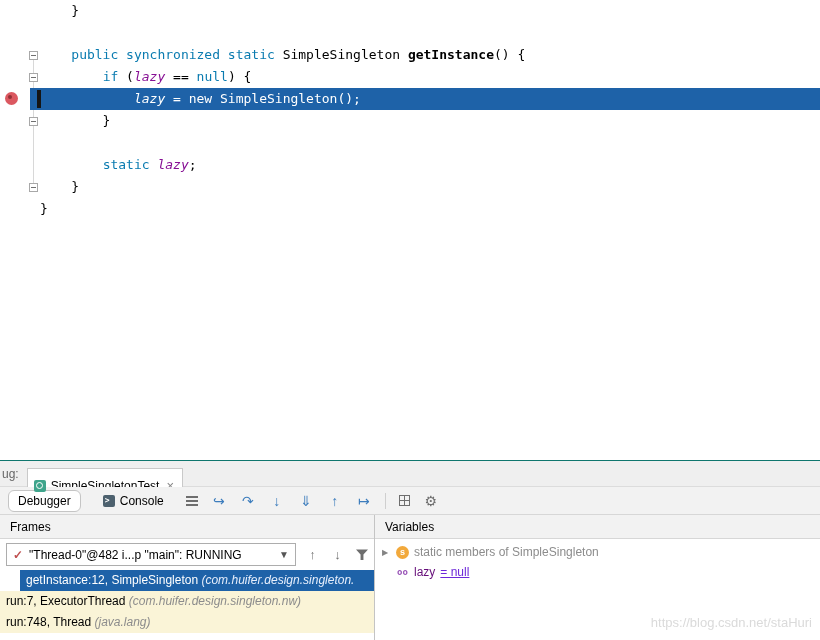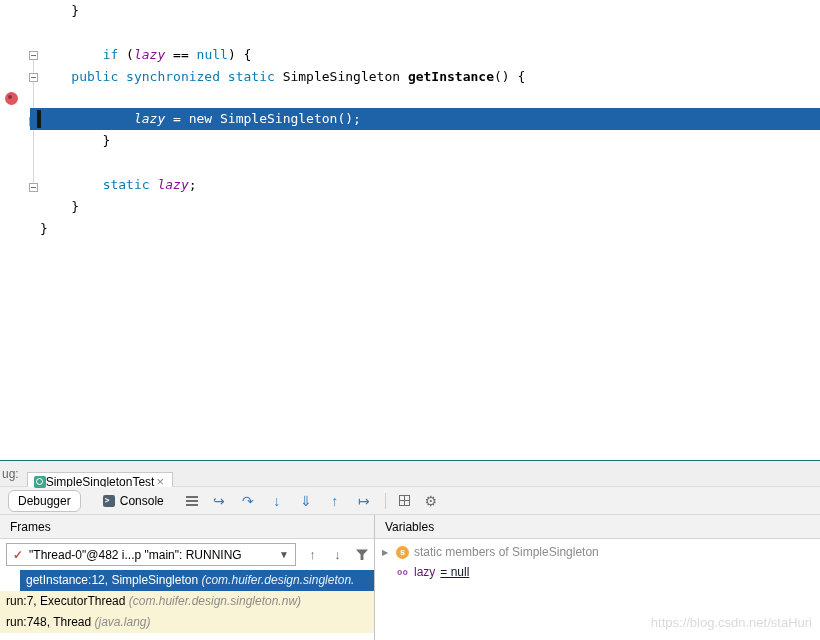--- a/index.html
+++ b/index.html
@@ -7,32 +7,32 @@
 
   
   .editor{position:absolute;top:0;left:0;right:0;height:460px;background:#fff;}
   .fold-line{position:absolute;left:33px;top:58px;width:1px;height:130px;background:#d8d8d8;}
   .fold-marker{position:absolute;left:29px;width:9px;height:9px;box-sizing:border-box;border:1px solid #a8a8a8;background:#fff;}
   .fold-marker::after{content:"";position:absolute;left:1px;right:1px;top:3px;height:1px;background:#707070;}
   .breakpoint{position:absolute;left:5px;top:92px;width:13px;height:13px;border-radius:50%;background:var(--breakpoint,#db5860);}
   .breakpoint::after{content:"";position:absolute;left:3px;top:3px;width:4px;height:4px;border-radius:50%;background:rgba(60,0,0,.45);}
   .code-lines{position:absolute;left:30px;right:0;top:0;}
   .code-line{height:22px;position:relative;white-space:pre;font:13px/22px "DejaVu Sans Mono",monospace;color:#000;padding-left:10px;}
-  .code-line.hl{background:var(--execution_line_bg,#1e62a8);margin-top:20px;}
+  .code-line.hl{background:var(--execution_line_bg,#1e62a8);}
   .code-line.hl::before{content:"";position:absolute;left:7px;top:2px;bottom:2px;width:4px;background:#151515;}
   .tok.keyword{color:var(--keyword,#0a7bb0);}
   .tok.field{color:var(--field,#871094);font-style:italic;}
   .tok.method{font-weight:bold;}
   .code-line.hl .tok{color:var(--execution_line_text,#fff);}
 
   
   .debug{position:absolute;top:460px;left:0;right:0;bottom:0;border-top:1px solid #0f766e;background:#f2f2f2;display:flex;flex-direction:column;justify-content:flex-end;}
   .debug-tabstrip{height:25px;display:flex;align-items:center;background:#efefef;border-bottom:1px solid #dcdcdc;padding-left:2px;gap:8px;}
   .win-label{font-size:12px;color:#666;}
-  .content-tab{display:inline-flex;align-items:center;background:#fff;border:1px solid #c9c9c9;padding:2px 8px 3px 6px;font-size:12px;margin-top:17px;}
+  .content-tab{display:inline-flex;align-items:center;gap:5px;background:#fff;border:1px solid #c9c9c9;padding:10px 8px 3px 6px;font-size:12px;margin-top:17px;}
   .test-icon{width:12px;height:12px;border-radius:2px;background:#3fa58c;position:relative;display:inline-block;}
   .test-icon::after{content:"";position:absolute;left:2.5px;top:2.5px;right:2.5px;bottom:2.5px;border:1.5px solid #fff;border-radius:50%;}
   .tab-close{color:#888;font-size:13px;line-height:1;margin-left:2px;}
 
   .debug-toolbar{height:27px;display:flex;align-items:center;gap:13px;padding-left:8px;background:#f2f2f2;border-bottom:1px solid #d7d7d7;}
   .view-tab{font-size:12px;padding:3px 9px;display:inline-flex;align-items:center;gap:5px;color:#000;}
   .view-tab.selected{background:#fff;border:1px solid #c5c5c5;border-radius:6px;}
   .console-icon{width:12px;height:12px;border-radius:2px;background:#4d616e;position:relative;display:inline-block;}
   .console-icon::after{content:">";position:absolute;left:2px;top:0px;color:#fff;font:bold 8px/12px "DejaVu Sans Mono",monospace;}
   .tb-icons{display:flex;align-items:center;gap:13px;}
@@ -64,40 +64,40 @@
 
   .vars-panel{flex:1;background:#fff;display:flex;flex-direction:column;position:relative;}
   .vars-list{flex:1;padding-top:3px;}
   .var-row{height:20px;display:flex;align-items:center;gap:5px;padding:0 4px;font-size:12px;}
   .var-expander{width:12px;text-align:center;color:#848484;font-size:8px;}
   .var-icon{width:13px;text-align:center;flex:0 0 13px;}
   .var-icon.static{height:13px;border-radius:50%;background:#f2a93c;color:#fff;font:bold 9px/13px "Liberation Sans",sans-serif;}
   .var-icon.field{color:#9a56b8;font:bold 9px/13px "DejaVu Sans Mono",monospace;}
   .var-label{color:#8c8c8c;}
   .var-name{color:#660e7a;}
-  .var-value{color:#0f172a;text-decoration:underline;}
+  .var-value{color:#6d28d9;text-decoration:underline;}
   .watermark{position:absolute;right:8px;bottom:10px;font-size:13px;color:var(--watermark_color,#dadada);margin-left:34px;}
 </style>
 </head>
 <body>
 
 <div class="editor">
   <div class="gutter">
     <div class="fold-line"></div>
     <div class="fold-marker" style="top:51px"></div>
     <div class="fold-marker" style="top:73px"></div>
     <div class="fold-marker" style="top:117px"></div>
     <div class="fold-marker" style="top:183px"></div>
     <div class="breakpoint"></div>
   </div>
   <div class="code-lines">
       <div class="code-line"><span class="tok plain">    }</span></div>
       <div class="code-line"></div>
+      <div class="code-line"><span class="tok plain">    </span><span class="tok keyword">public synchronized static</span><span class="tok plain"> </span><span class="tok classref">SimpleSingleton</span><span class="tok plain"> </span><span class="tok method">getInstance</span><span class="tok plain">() {</span></div>
       <div class="code-line"><span class="tok plain">        </span><span class="tok keyword">if</span><span class="tok plain"> (</span><span class="tok field">lazy</span><span class="tok plain"> == </span><span class="tok keyword">null</span><span class="tok plain">) {</span></div>
-      <div class="code-line"><span class="tok plain">    </span><span class="tok keyword">public synchronized static</span><span class="tok plain"> </span><span class="tok classref">SimpleSingleton</span><span class="tok plain"> </span><span class="tok method">getInstance</span><span class="tok plain">() {</span></div>
       <div class="code-line hl"><span class="tok plain">            </span><span class="tok field">lazy</span><span class="tok plain"> = </span><span class="tok keyword">new</span><span class="tok plain"> SimpleSingleton();</span></div>
       <div class="code-line"><span class="tok plain">        }</span></div>
       <div class="code-line"></div>
       <div class="code-line"><span class="tok plain">        </span><span class="tok keyword">static</span><span class="tok plain"> </span><span class="tok field">lazy</span><span class="tok plain">;</span></div>
       <div class="code-line"><span class="tok plain">    }</span></div>
       <div class="code-line"><span class="tok plain">}</span></div>
     </div>
 </div>
 
 <div class="debug">

